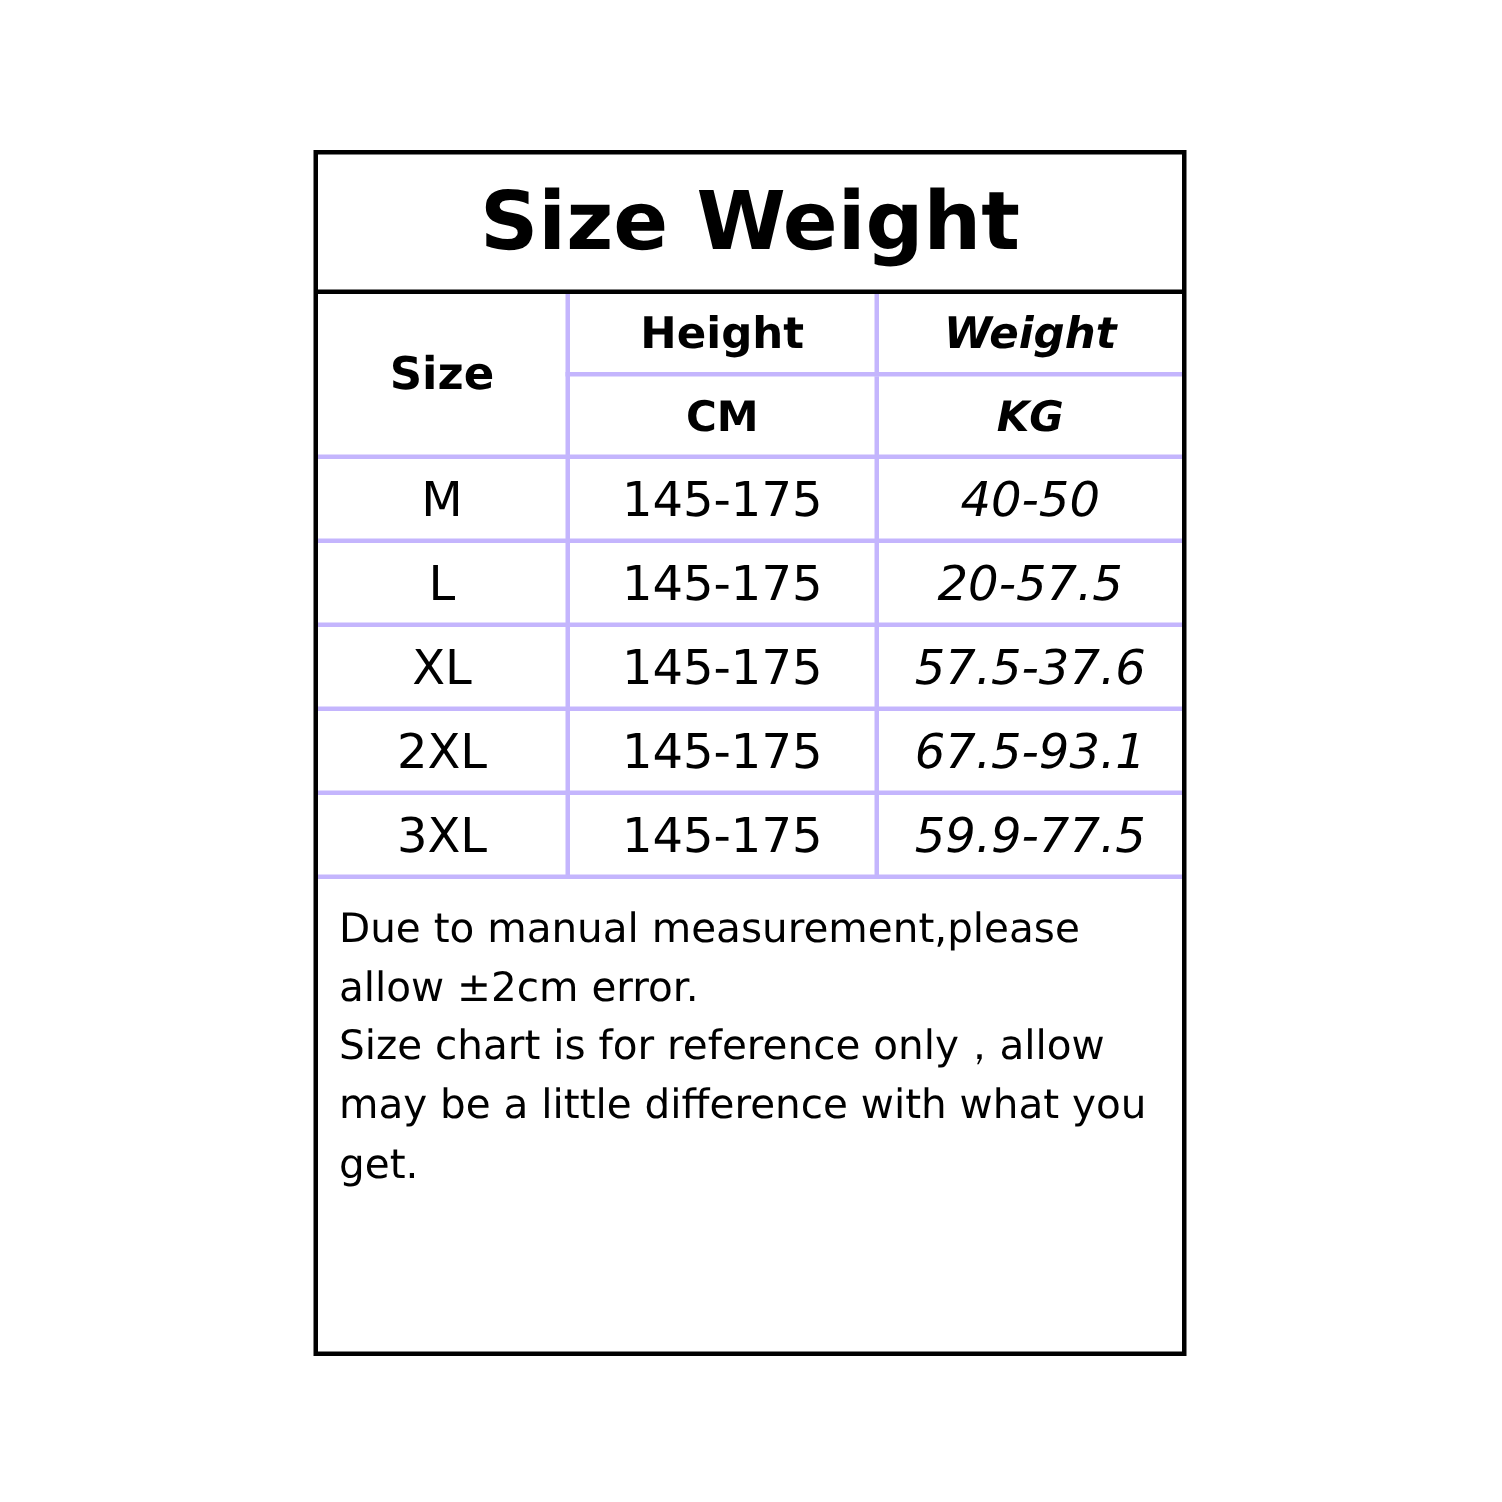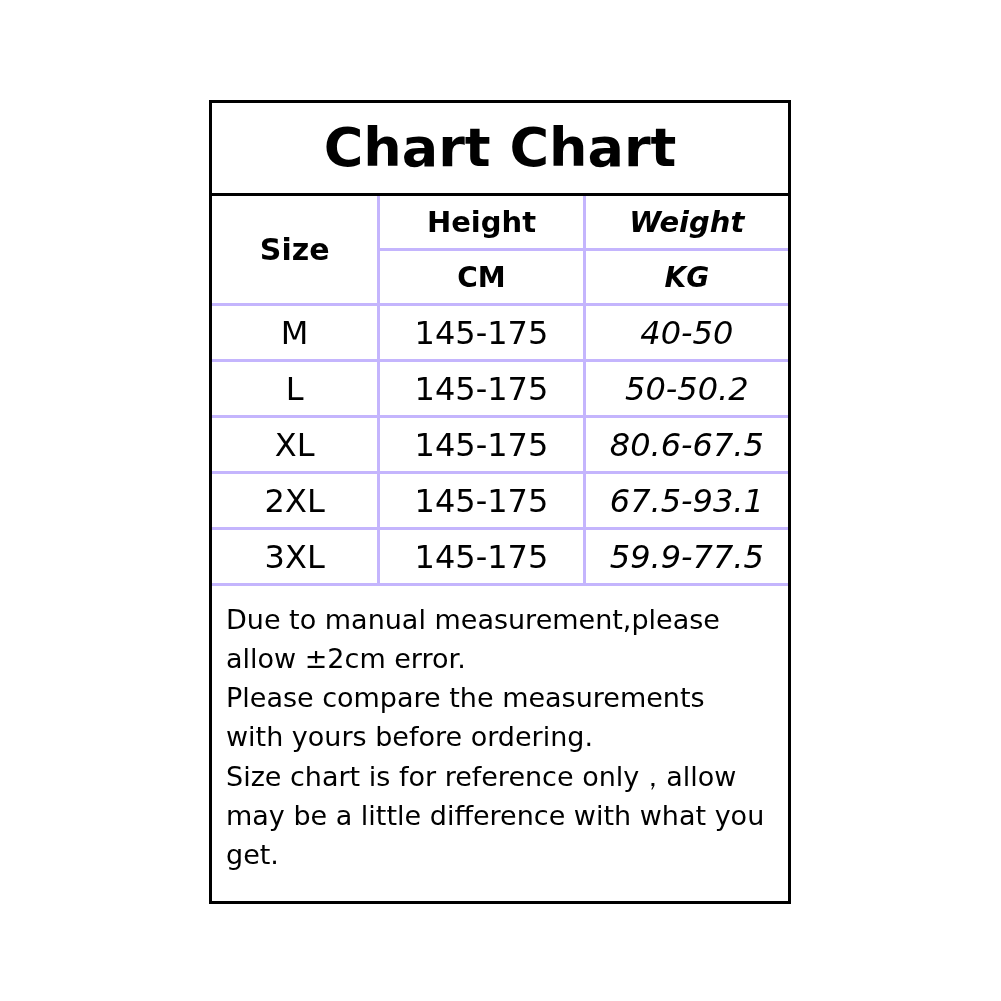--- a/index.html
+++ b/index.html
@@ -99,21 +99,21 @@
     white-space: pre-wrap;
   }
 </style>
 </head>
 <body>
 
 <div class="page">
   <div class="chart-frame">
 
     <div class="title-cell">
-      <div class="title-text">Chart Chart</div>
+      <div class="title-text">Size Weight</div>
     </div>
 
     <table class="size-table">
       <tbody>
         <tr class="header-row">
           <td class="col-size no-left hdr-size" rowspan="2">Size</td>
           <td class="col-h hdr">Height</td>
           <td class="col-w no-right hdr">Weight</td>
         </tr>
         <tr>
@@ -122,40 +122,39 @@
         </tr>
 
         <tr>
           <td class="no-left data-cell">M</td>
           <td class="data-cell">145-175</td>
           <td class="no-right data-cell">40-50</td>
         </tr>
         <tr>
           <td class="no-left data-cell">L</td>
           <td class="data-cell">145-175</td>
-          <td class="no-right data-cell">50-50.2</td>
+          <td class="no-right data-cell">20-57.5</td>
         </tr>
         <tr>
           <td class="no-left data-cell">XL</td>
           <td class="data-cell">145-175</td>
-          <td class="no-right data-cell">80.6-67.5</td>
+          <td class="no-right data-cell">57.5-37.6</td>
         </tr>
         <tr>
           <td class="no-left data-cell">2XL</td>
           <td class="data-cell">145-175</td>
           <td class="no-right data-cell">67.5-93.1</td>
         </tr>
         <tr>
           <td class="no-left data-cell">3XL</td>
           <td class="data-cell">145-175</td>
           <td class="no-right data-cell">59.9-77.5</td>
         </tr>
       </tbody>
     </table>
 
     <div class="notes">
       <p>Due to manual measurement,please allow ±2cm error.</p>
-      <p>Please compare the measurements with yours before ordering.</p>
       <p>Size chart is for reference only，allow may be a little difference with what you get.</p>
     </div>
 
   </div>
 </div>
 
 </body></html>

